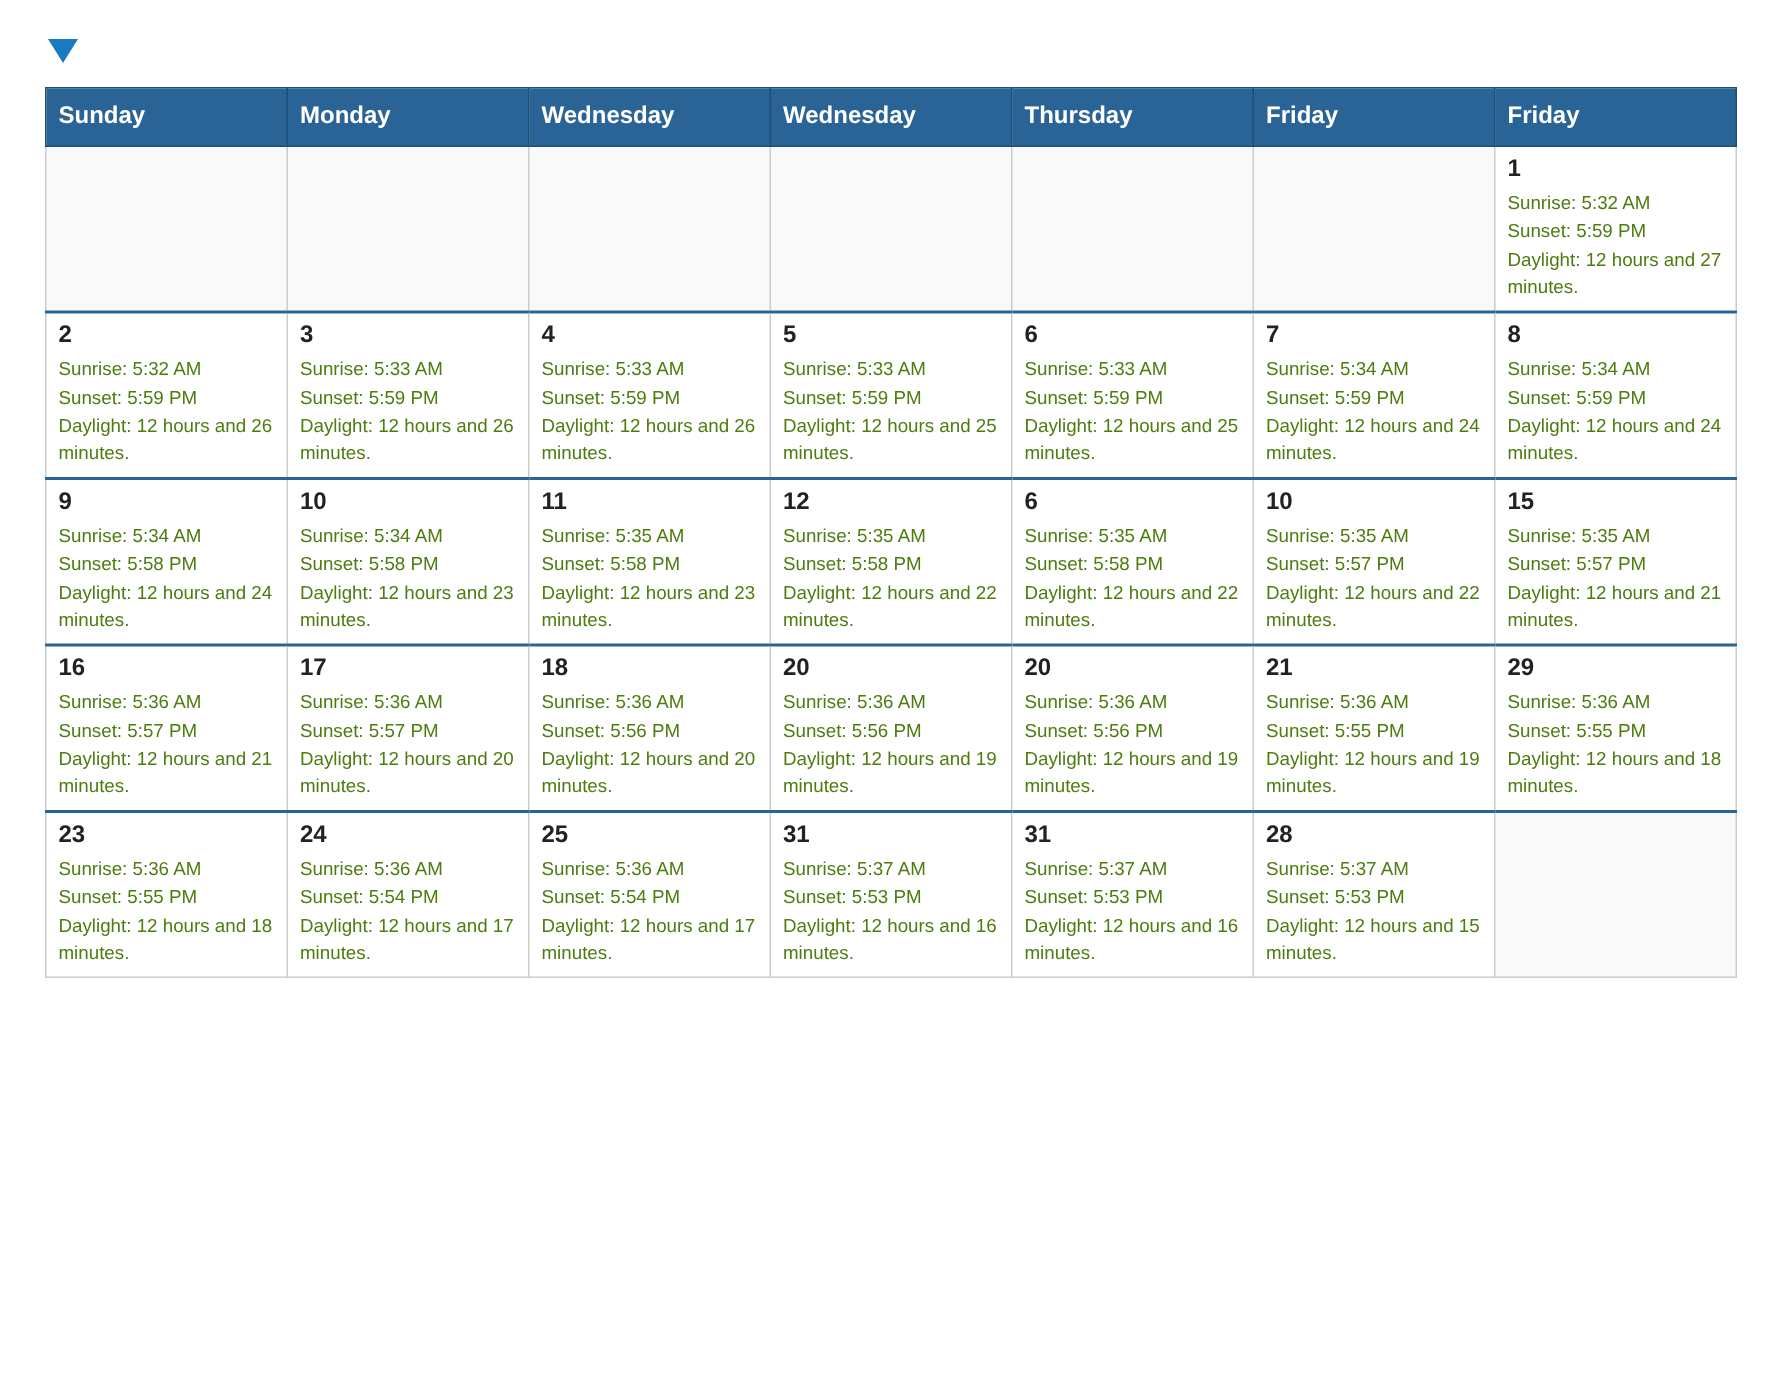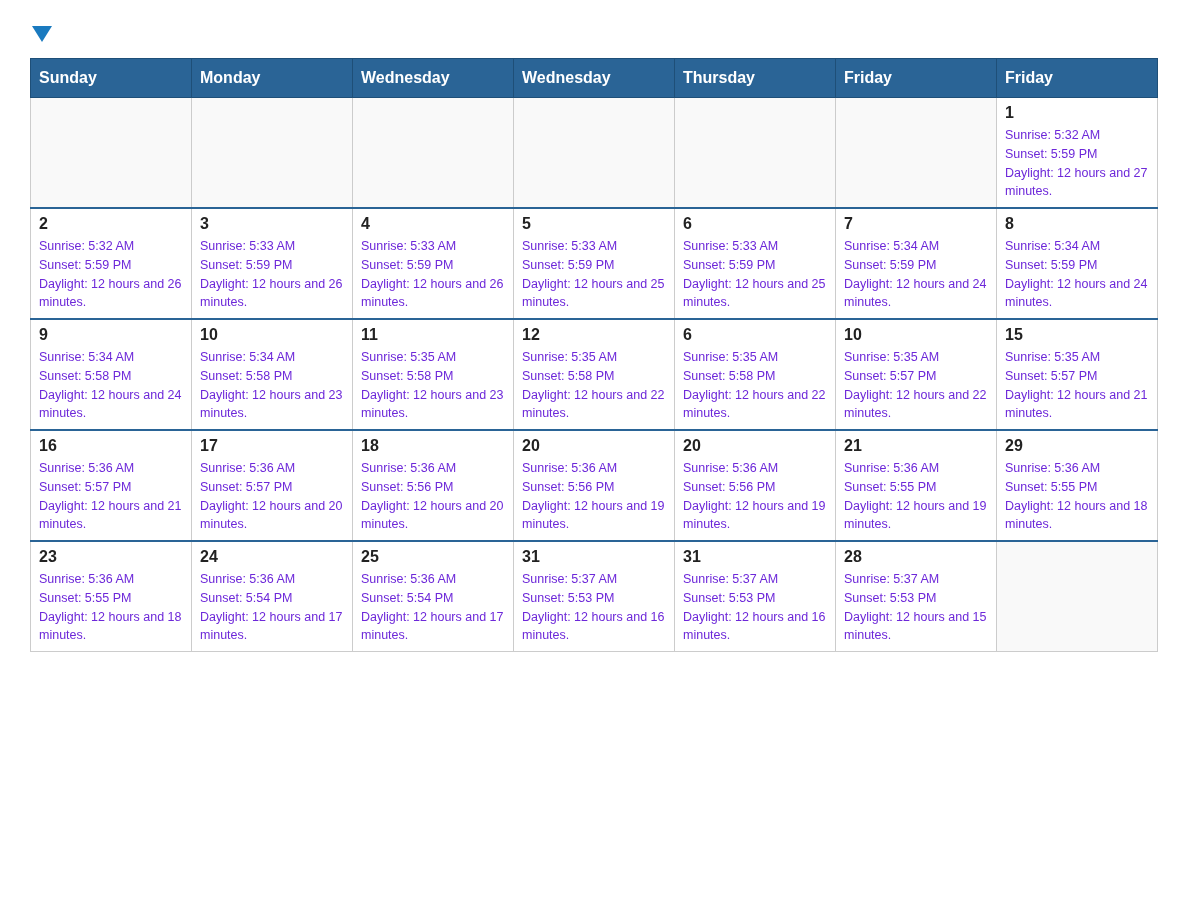--- a/index.html
+++ b/index.html
@@ -84,21 +84,21 @@
     }
     .day-num {
       font-size: 16px;
       font-weight: bold;
       color: #222;
       display: block;
       margin-bottom: 4px;
     }
     .day-info {
       font-size: 12.5px;
-      color: #6d28d9;
+      color: #4d7c0f;
       line-height: 1.5;
     }
     .empty-cell {
       background: #f9f9f9;
     }
     .row-separator td {
       border-top: 2px solid #2a6496;
     }
   </style>
 </head>

